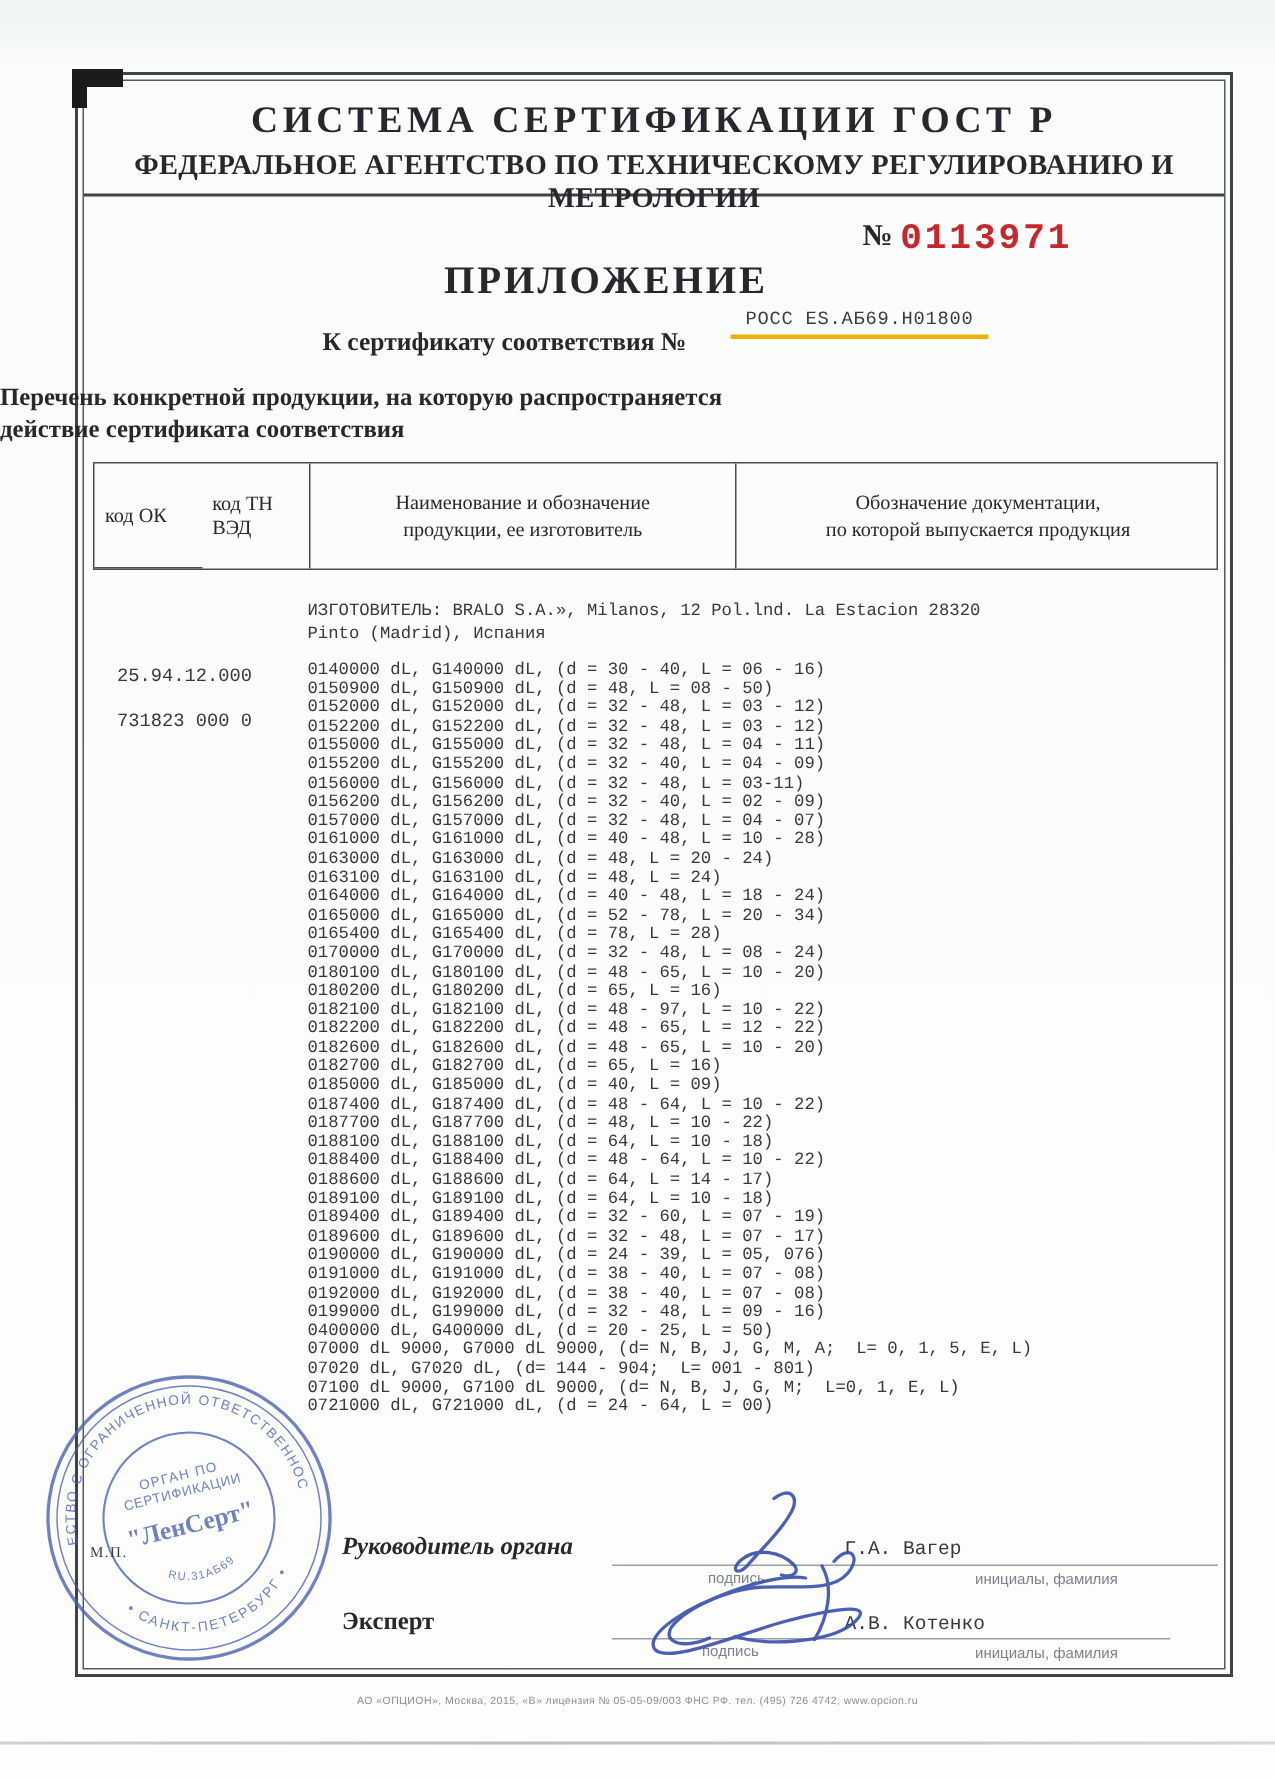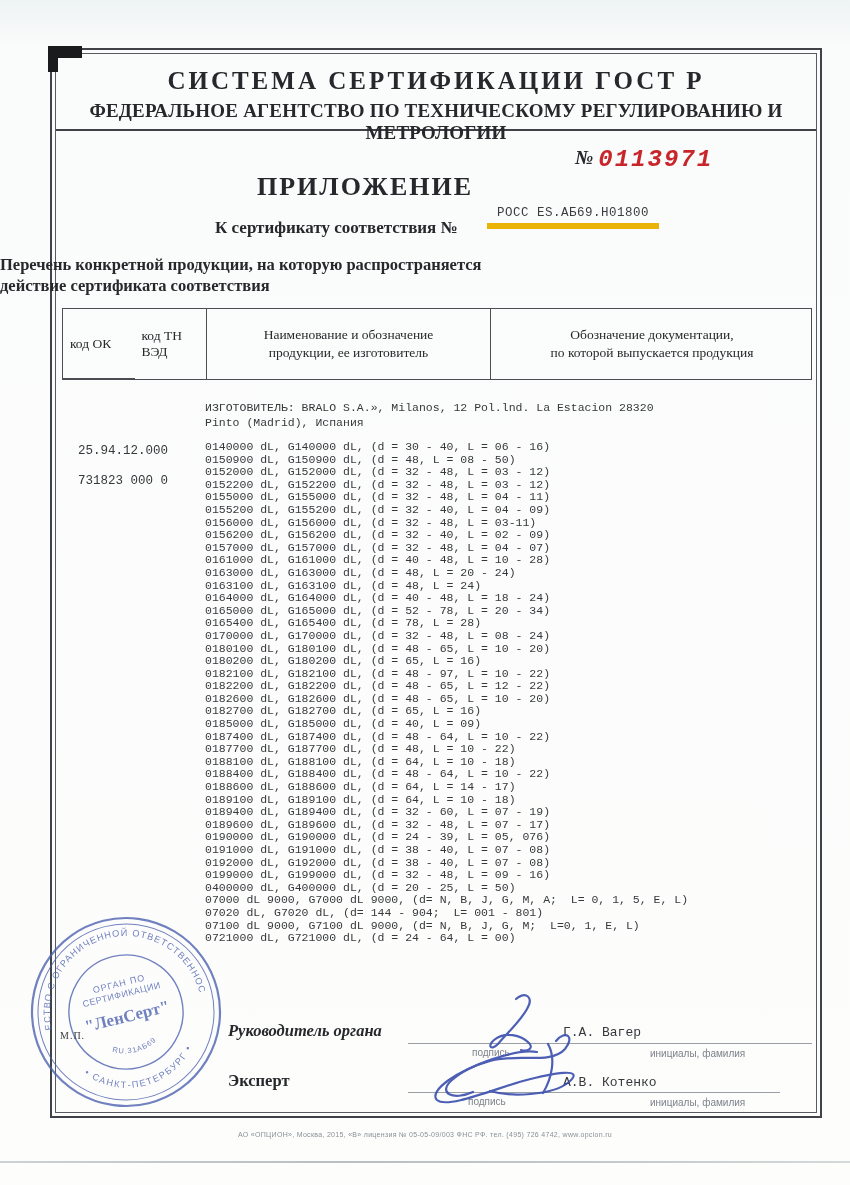--- a/index.html
+++ b/index.html
@@ -12,25 +12,25 @@
   
   .frame{left:50px;top:48px;width:768px;height:1066px;border:2px solid #3f4347;background:transparent;}
   .frame-inner{position:absolute;inset:3px;border:1px solid #565b60;}
   .corner-mark{position:absolute;left:-4px;top:-4px;width:34px;height:12px;background:#191b1d;}
   .corner-mark2{position:absolute;left:-4px;top:-4px;width:10px;height:26px;background:#191b1d;}
   
   .header-box{position:absolute;left:0;top:0;right:0;height:75px;border-bottom:2px solid #3f4347;text-align:center;}
   .sys-title{margin-top:13px;font-size:25px;font-weight:bold;letter-spacing:3px;color:#26282b;}
   .agency-title{margin-top:5px;font-size:19px;font-weight:bold;letter-spacing:0.2px;color:#26282b;}
   
-  .blank-no{left:575px;top:146px;font-size:20px;font-weight:bold;color:#26282b;font-style:italic;}
+  .blank-no{left:575px;top:146px;font-size:20px;font-weight:bold;color:#26282b;}
   .blank-no .digits{font-family:"Liberation Mono","DejaVu Sans Mono",monospace;font-size:24px;font-weight:bold;letter-spacing:2px;color:#c9262c;vertical-align:-2px;}
-  .appendix{left:0;width:730px;top:172px;text-align:center;font-size:26px;font-weight:bold;letter-spacing:2px;color:#26282b;}
+  .appendix{left:0;width:730px;top:172px;text-align:center;font-size:26px;font-weight:bold;letter-spacing:2px;color:#26282b;padding-left:39px;}
   .cert-ref-label{left:215px;top:218px;font-size:17px;font-weight:bold;color:#26282b;}
-  .cert-ref-num{left:487px;top:206px;width:172px;text-align:center;font-family:"Liberation Mono","DejaVu Sans Mono",monospace;font-size:12.5px;letter-spacing:0.5px;color:#3a3d40;border-bottom:6px solid #eab308;padding-bottom:3px;}
+  .cert-ref-num{left:487px;top:206px;width:172px;text-align:center;font-family:"Liberation Mono","DejaVu Sans Mono",monospace;font-size:12.5px;letter-spacing:0.5px;color:#3a3d40;border-bottom:3px solid #eab308;padding-bottom:3px;}
   .subtitle{left:0;width:814px;top:254px;text-align:left;font-size:16.5px;font-weight:bold;line-height:21px;color:#26282b;white-space:pre-line;}
   
   .tbl{left:62px;top:308px;width:750px;height:72px;display:grid;grid-template-columns:144px 284px 322px;border:1px solid #4a4e52;box-sizing:border-box;font-size:13.5px;color:#26282b;}
   .tbl .c1{border-right:1px solid #4a4e52;display:flex;flex-direction:row;}
   .tbl .c1 div{flex:1;display:flex;align-items:center;padding-left:7px;}
   .tbl .c1 div:first-child{border-bottom:1px solid #4a4e52;}
   .tbl .c2{border-right:1px solid #4a4e52;display:flex;align-items:center;justify-content:center;text-align:center;white-space:pre-line;line-height:18px;}
   .tbl .c3{display:flex;align-items:center;justify-content:center;text-align:center;white-space:pre-line;line-height:18px;}
   
   .mono{font-family:"Liberation Mono","DejaVu Sans Mono",monospace;color:#36393c;}

